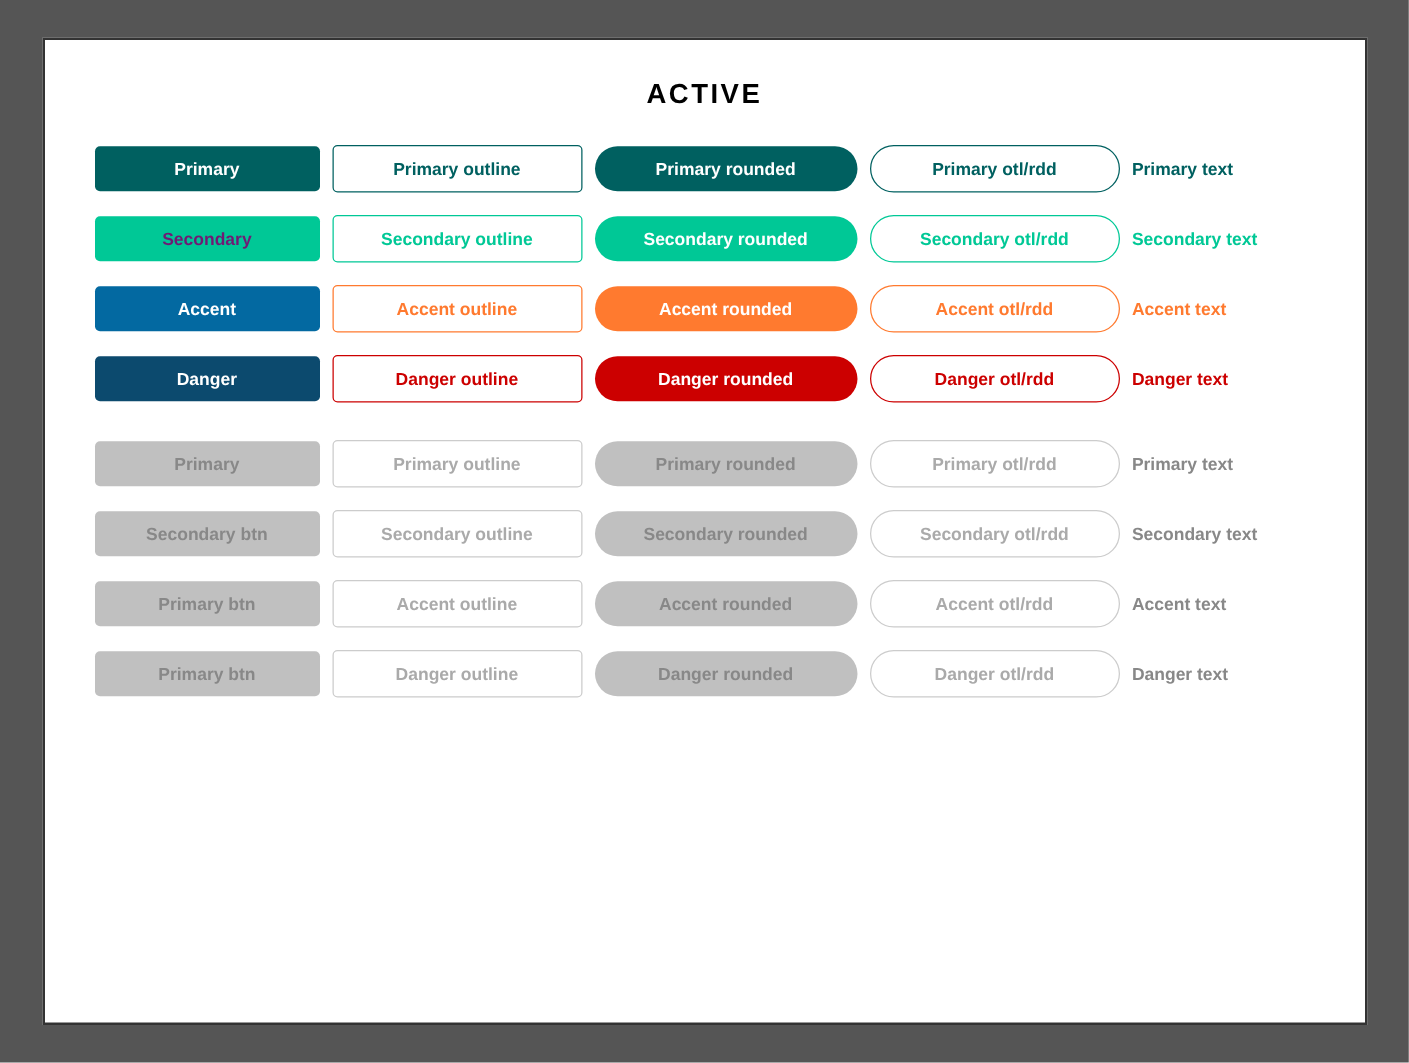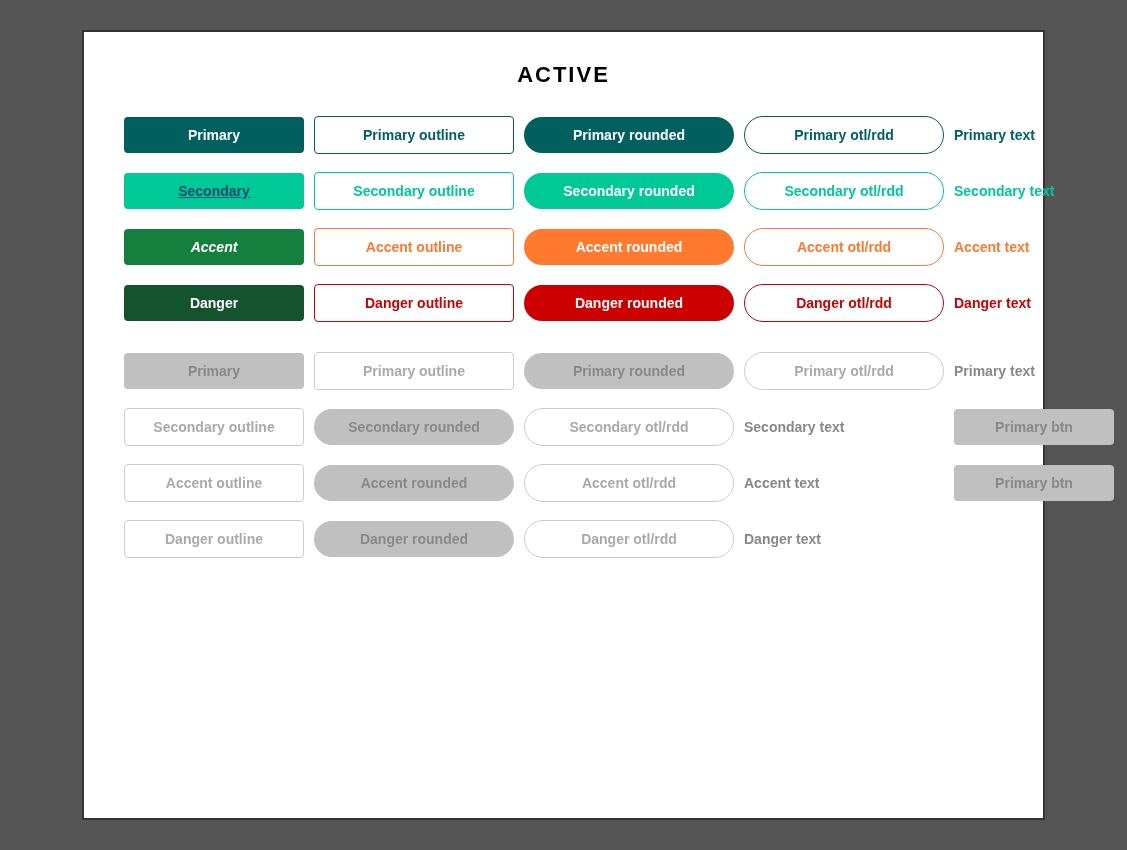--- a/index.html
+++ b/index.html
@@ -7,54 +7,54 @@
       background: #555;
       display: flex;
       justify-content: center;
       align-items: center;
       min-height: 100vh;
       font-family: Arial, sans-serif;
     }
     .outer-frame {
       background: #fff;
       border: 2px solid #333;
-      width: 963px;
+      width: 1060px;
       min-height: 790px;
       padding: 30px 40px;
     }
     .section-title {
       text-align: center;
       font-size: 22px;
       font-weight: bold;
       letter-spacing: 2px;
       margin-bottom: 28px;
     }
     .button-grid {
       display: grid;
       grid-template-columns: 180px 200px 210px 200px 160px;
       gap: 18px 10px;
       align-items: center;
       margin-bottom: 30px;
     }
     
     .btn {
-      padding: 10px 16px;
+      padding: 10px 32px;
       font-size: 14px;
       font-weight: 600;
       cursor: pointer;
       border: none;
       outline: none;
       text-align: center;
       display: inline-block;
     }
     
     .btn-primary-solid { background: #006060; color: #fff; border-radius: 4px; }
-    .btn-secondary-solid { background: #00c896; color: #0c4a6e; border-radius: 4px; text-decoration: underline; }
-    .btn-accent-solid { background: #15803d; color: #fff; border-radius: 4px; font-style: italic; }
-    .btn-danger-solid { background: #14532d; color: #fff; border-radius: 4px; }
+    .btn-secondary-solid { background: #00c896; color: #701a75; border-radius: 4px; }
+    .btn-accent-solid { background: #0369a1; color: #fff; border-radius: 4px; }
+    .btn-danger-solid { background: #0c4a6e; color: #fff; border-radius: 4px; }
     
     .btn-primary-outline { background: #fff; color: #006060; border: 1.5px solid #006060; border-radius: 4px; }
     .btn-secondary-outline { background: #fff; color: #00c896; border: 1.5px solid #00c896; border-radius: 4px; }
     .btn-accent-outline { background: #fff; color: #ff7a2f; border: 1.5px solid #ff7a2f; border-radius: 4px; }
     .btn-danger-outline { background: #fff; color: #cc0000; border: 1.5px solid #cc0000; border-radius: 4px; }
     
     .btn-primary-rounded { background: #006060; color: #fff; border-radius: 50px; }
     .btn-secondary-rounded { background: #00c896; color: #fff; border-radius: 50px; }
     .btn-accent-rounded { background: #ff7a2f; color: #fff; border-radius: 50px; }
     .btn-danger-rounded { background: #cc0000; color: #fff; border-radius: 50px; }
@@ -116,20 +116,21 @@
 
 
   <div class="button-grid">
 
     <button class="btn btn-disabled-solid" disabled="">Primary</button>
     <button class="btn btn-disabled-outline" disabled="">Primary outline</button>
     <button class="btn btn-disabled-rounded" disabled="">Primary rounded</button>
     <button class="btn btn-disabled-otl-rdd" disabled="">Primary otl/rdd</button>
     <span class="btn-disabled-text">Primary text</span>
 
+    <button class="btn btn-disabled-solid" disabled="">Secondary btn</button>
     <button class="btn btn-disabled-outline" disabled="">Secondary outline</button>
     <button class="btn btn-disabled-rounded" disabled="">Secondary rounded</button>
     <button class="btn btn-disabled-otl-rdd" disabled="">Secondary otl/rdd</button>
     <span class="btn-disabled-text">Secondary text</span>
 
     <button class="btn btn-disabled-solid" disabled="">Primary btn</button>
     <button class="btn btn-disabled-outline" disabled="">Accent outline</button>
     <button class="btn btn-disabled-rounded" disabled="">Accent rounded</button>
     <button class="btn btn-disabled-otl-rdd" disabled="">Accent otl/rdd</button>
     <span class="btn-disabled-text">Accent text</span>

